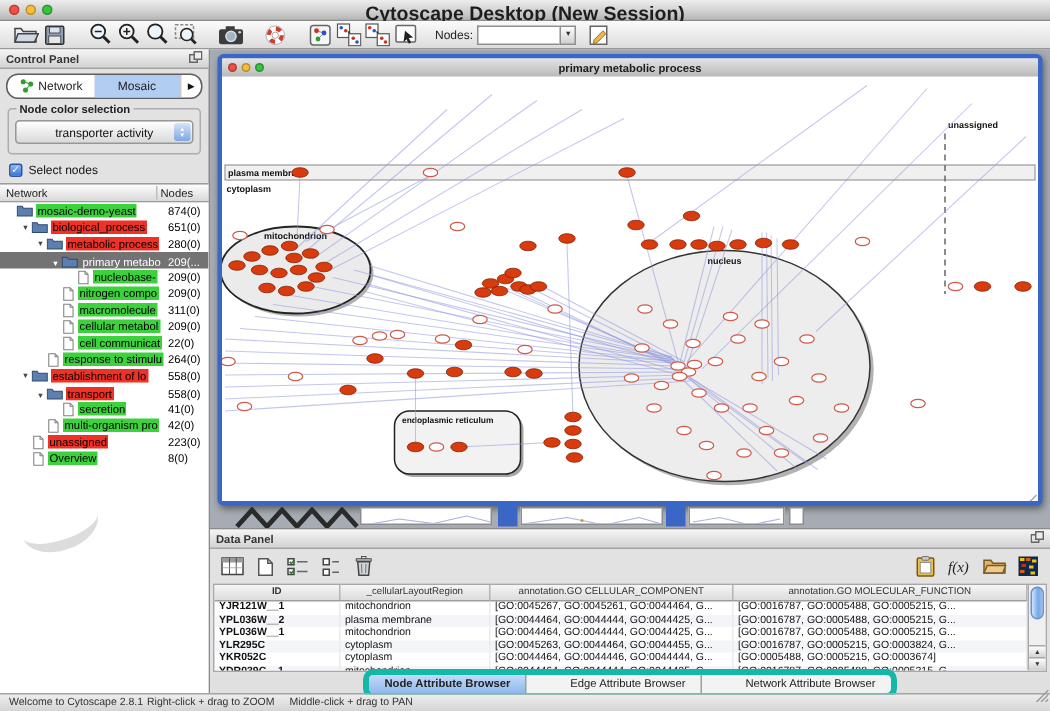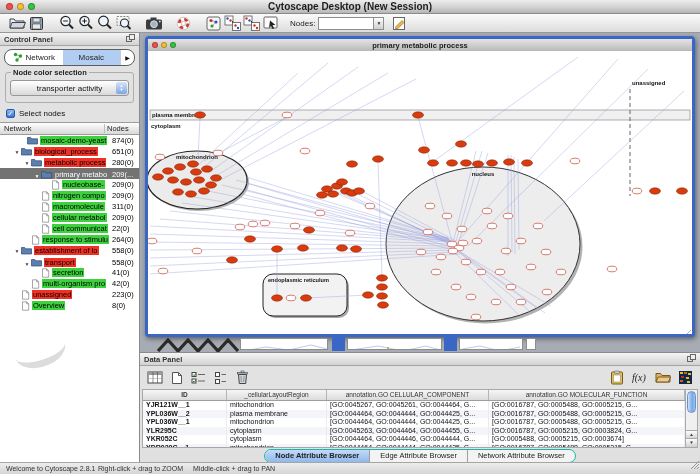--- a/index.html
+++ b/index.html
@@ -5,21 +5,21 @@
   html,body{margin:0;padding:0;}
   body{width:700px;height:474px;position:relative;overflow:hidden;
        font-family:"Liberation Sans","DejaVu Sans",sans-serif;background:#e3e3e3;
        -webkit-font-smoothing:antialiased;}
   
   .titlebar{position:absolute;left:0;top:0;width:700px;height:13px;
     background:linear-gradient(#ededed,#cfcfcf 60%,#b6b6b6);border-bottom:1px solid #8b8b8b;}
   .lights{position:absolute;left:6px;top:3px;display:flex;gap:4px;}
   .light{width:7px;height:7px;border-radius:50%;border:1px solid rgba(0,0,0,.25);box-sizing:border-box;}
   .l-red{background:#f25045;} .l-yel{background:#f7bf35;} .l-grn{background:#37c440;}
-  .wtitle{position:absolute;left:0;right:0;top:1px;text-align:center;font-size:10px;font-weight:bold;color:#1d1d1d;}
+  .wtitle{position:absolute;left:0;right:0;top:1px;text-align:center;font-size:13px;font-weight:bold;color:#1d1d1d;}
   
   .toolbar{position:absolute;left:0;top:14px;width:700px;height:19px;
     background:linear-gradient(#fbfbfb,#dcdcdc);border-bottom:1px solid #979797;
     display:flex;align-items:center;padding-left:8px;box-sizing:border-box;}
   .tbtn{width:19px;height:18px;display:flex;align-items:center;justify-content:center;flex:none;}
   .tbtn svg{display:block;}
   .gap{margin-left:11px;}
   .search-label{font-size:8px;color:#222;margin:0 3px 0 10px;}
   .search-wrap{display:flex;align-items:center;height:13px;}
   .search-input{width:55px;height:13px;border:1px solid #8f8f8f;border-right:none;font-size:8px;
@@ -96,21 +96,21 @@
   .trow .cell{font-size:7px;color:#111;line-height:8.5px;padding-left:3px;border-right:1px solid #ececec;
     overflow:hidden;white-space:nowrap;box-sizing:border-box;}
   .c0{width:84px;font-weight:bold;} .c1{width:100px;} .c2{width:162px;} .c3{width:195px;flex:1;}
   .vsb{position:absolute;right:0;top:0;bottom:0;width:12px;background:#f0f0f0;border-left:1px solid #aaa;box-sizing:border-box;}
   .vsb-thumb{position:absolute;left:1px;right:1px;top:1px;height:22px;border-radius:5px;
     background:linear-gradient(90deg,#cfe3fa,#76a7e8 60%,#9cc2f2);border:1px solid #6a92c8;box-sizing:border-box;}
   .vsb-btn{position:absolute;left:0;right:0;height:8px;background:linear-gradient(#fdfdfd,#cfcfcf);
     border-top:1px solid #aaa;font-size:4.5px;text-align:center;line-height:8px;color:#333;}
   .dp-tabs{position:absolute;left:140px;top:449px;width:560px;height:13px;background:#e0e0e0;
     display:flex;justify-content:center;align-items:center;}
-  .tabset{display:flex;border:1px solid #14b8a6;border-radius:7px;overflow:hidden;background:#f3f3f3;height:12px;}
+  .tabset{display:flex;border:4px solid #14b8a6;border-radius:7px;overflow:hidden;background:#f3f3f3;height:12px;gap:19px;}
   .dtab{font-size:7.5px;color:#222;padding:0 10px;line-height:12px;border-right:1px solid #9e9e9e;}
   .dtab:last-child{border-right:none;}
   .dtab.active{background:linear-gradient(#c3dafa,#8fb9ec);font-weight:bold;}
   
   .statusbar{position:absolute;left:0;top:462px;width:700px;height:12px;
     background:linear-gradient(#ededed,#d5d5d5);border-top:1px solid #a5a5a5;box-sizing:border-box;}
   .status-item{position:absolute;top:2px;font-size:7px;color:#333;}
   .grip{position:absolute;right:1px;bottom:1px;}
 </style>
 </head>
@@ -275,21 +275,21 @@
   </div>
   <div class="check-row">
     <span class="checkbox">✓</span>
     <span>Select nodes</span>
   </div>
   <div class="tree-header">
     <span class="th-net">Network</span>
     <span class="th-nodes">Nodes</span>
   </div>
   <div class="tree">
-  <div class="tree-row" style="padding-left: 19px;">
+  <div class="tree-row" style="padding-left: 3px;">
         <span class="tri"></span>
         <span class="ticon">
           <svg width="11" height="9">
             <path d="M.5 8 V1.5 h3.2 l1 1.3 h5.8 V8 z" fill="#5d7fae" stroke="#2e4a73" stroke-width=".7"></path>
           </svg>
         </span>
         <span class="hl hl-green">mosaic-demo-yeast</span>
         <span class="cnt">874(0)</span>
       </div>
       <div class="tree-row" style="padding-left: 13px;">

